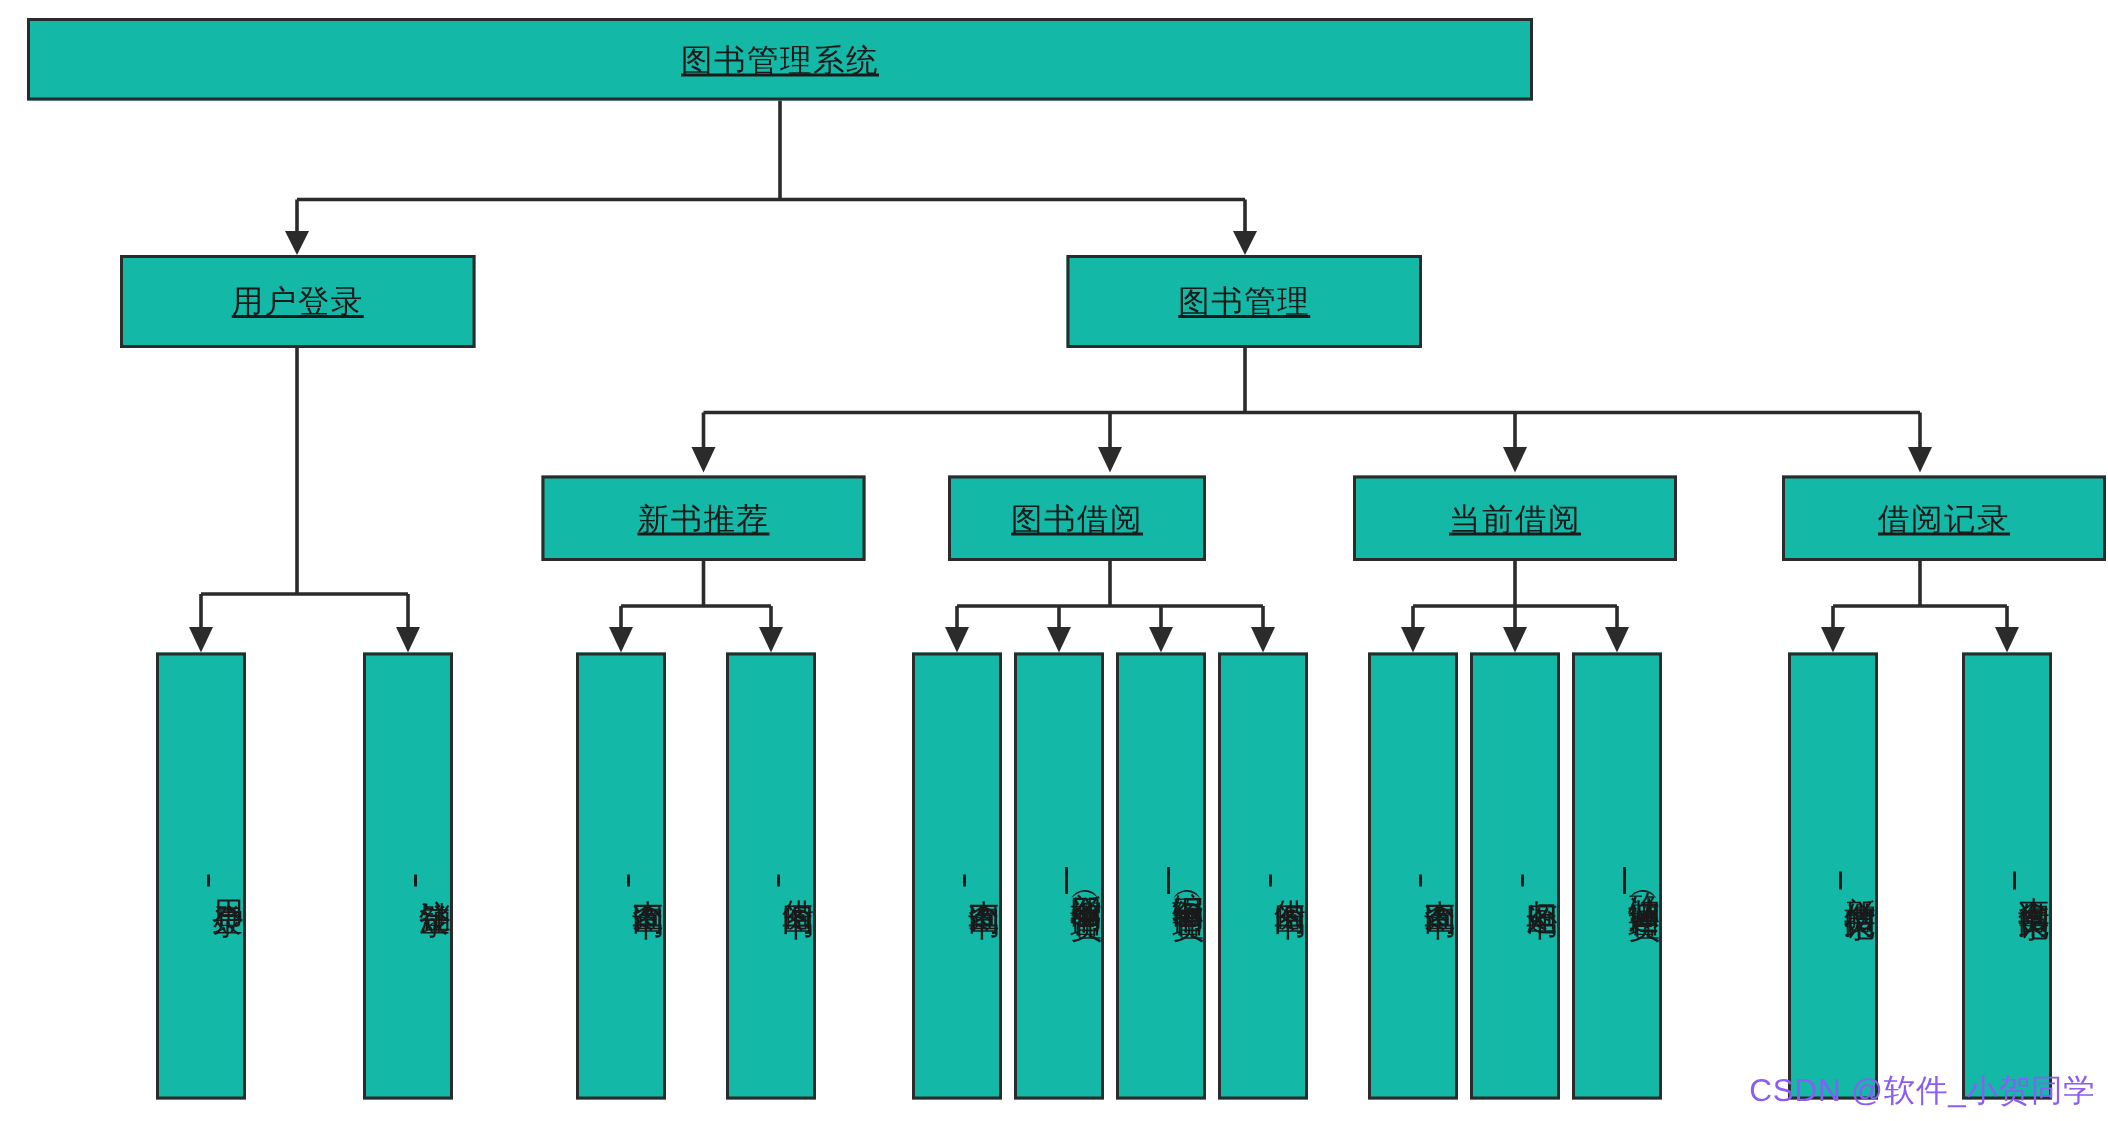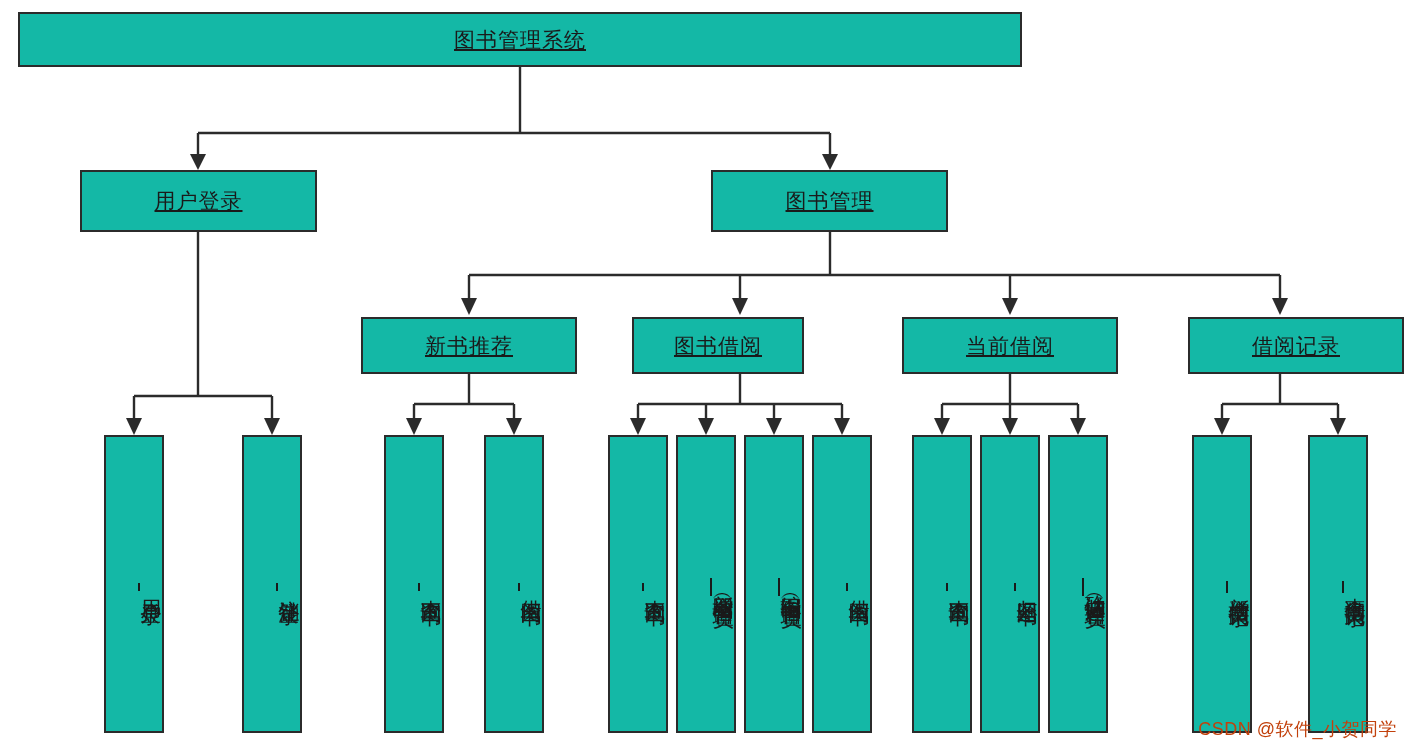--- a/index.html
+++ b/index.html
@@ -62,22 +62,22 @@
     stroke-width: 2.4;
     fill: none;
   }
   svg#wires polygon {
     fill: #2b2b2b;
   }
   .watermark {
     position: absolute;
     right: 8px;
     bottom: 6px;
-    font-size: 18px;
-    color: #c2410c;
+    font-size: 21px;
+    color: #8b5cf6;
     white-space: nowrap;
     letter-spacing: 0.5px;
   }
 </style>
 </head>
 <body>
 
 <div id="canvas">
 
   <svg id="wires" viewBox="0 0 1405 747">

